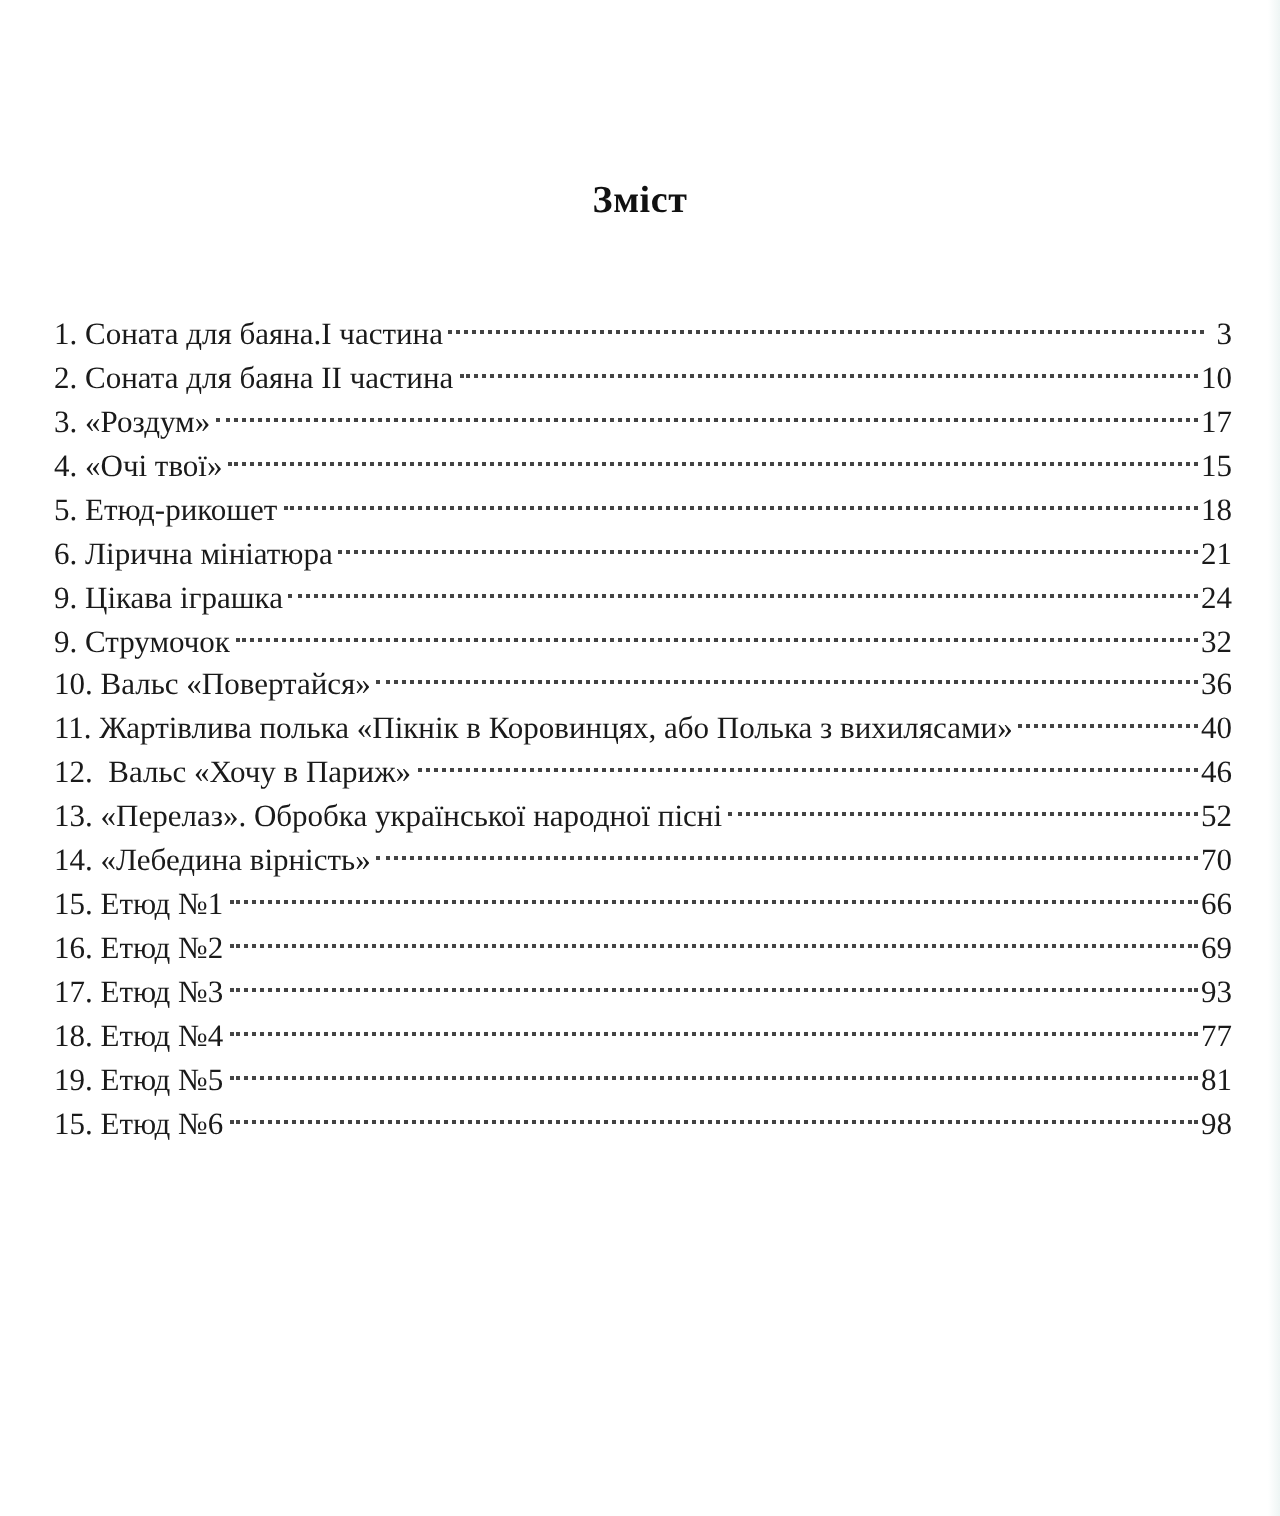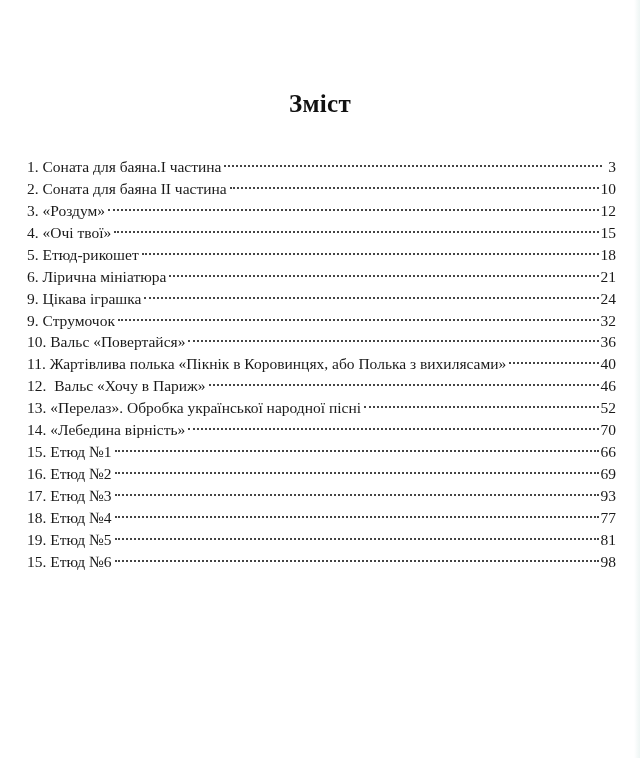--- a/index.html
+++ b/index.html
@@ -27,21 +27,21 @@
       width: 6px; height: 758px;
       background: linear-gradient(to right, #ffffff, #eef5f4);
     }
     .title {
       position: absolute;
       left: 0;
       top: 90px;
       width: 640px;
       text-align: center;
       font-weight: bold;
-      font-size: 25px;
+      font-size: 19px;
       letter-spacing: 0.3px;
       color: #111;
     }
     .toc {
       position: absolute;
       left: 27px;
       top: 150px;
       width: 589px;
       margin: 0;
       padding: 0;
@@ -94,21 +94,21 @@
       <span class="toc-page">3</span>
     </li>
     <li class="toc-row">
       <span class="toc-label">2. Соната для баяна II частина</span>
       <span class="toc-dots"></span>
       <span class="toc-page">10</span>
     </li>
     <li class="toc-row">
       <span class="toc-label">3. «Роздум»</span>
       <span class="toc-dots"></span>
-      <span class="toc-page">12</span>
+      <span class="toc-page">17</span>
     </li>
     <li class="toc-row">
       <span class="toc-label">4. «Очі твої»</span>
       <span class="toc-dots"></span>
       <span class="toc-page">15</span>
     </li>
     <li class="toc-row">
       <span class="toc-label">5. Етюд-рикошет</span>
       <span class="toc-dots"></span>
       <span class="toc-page">18</span>

